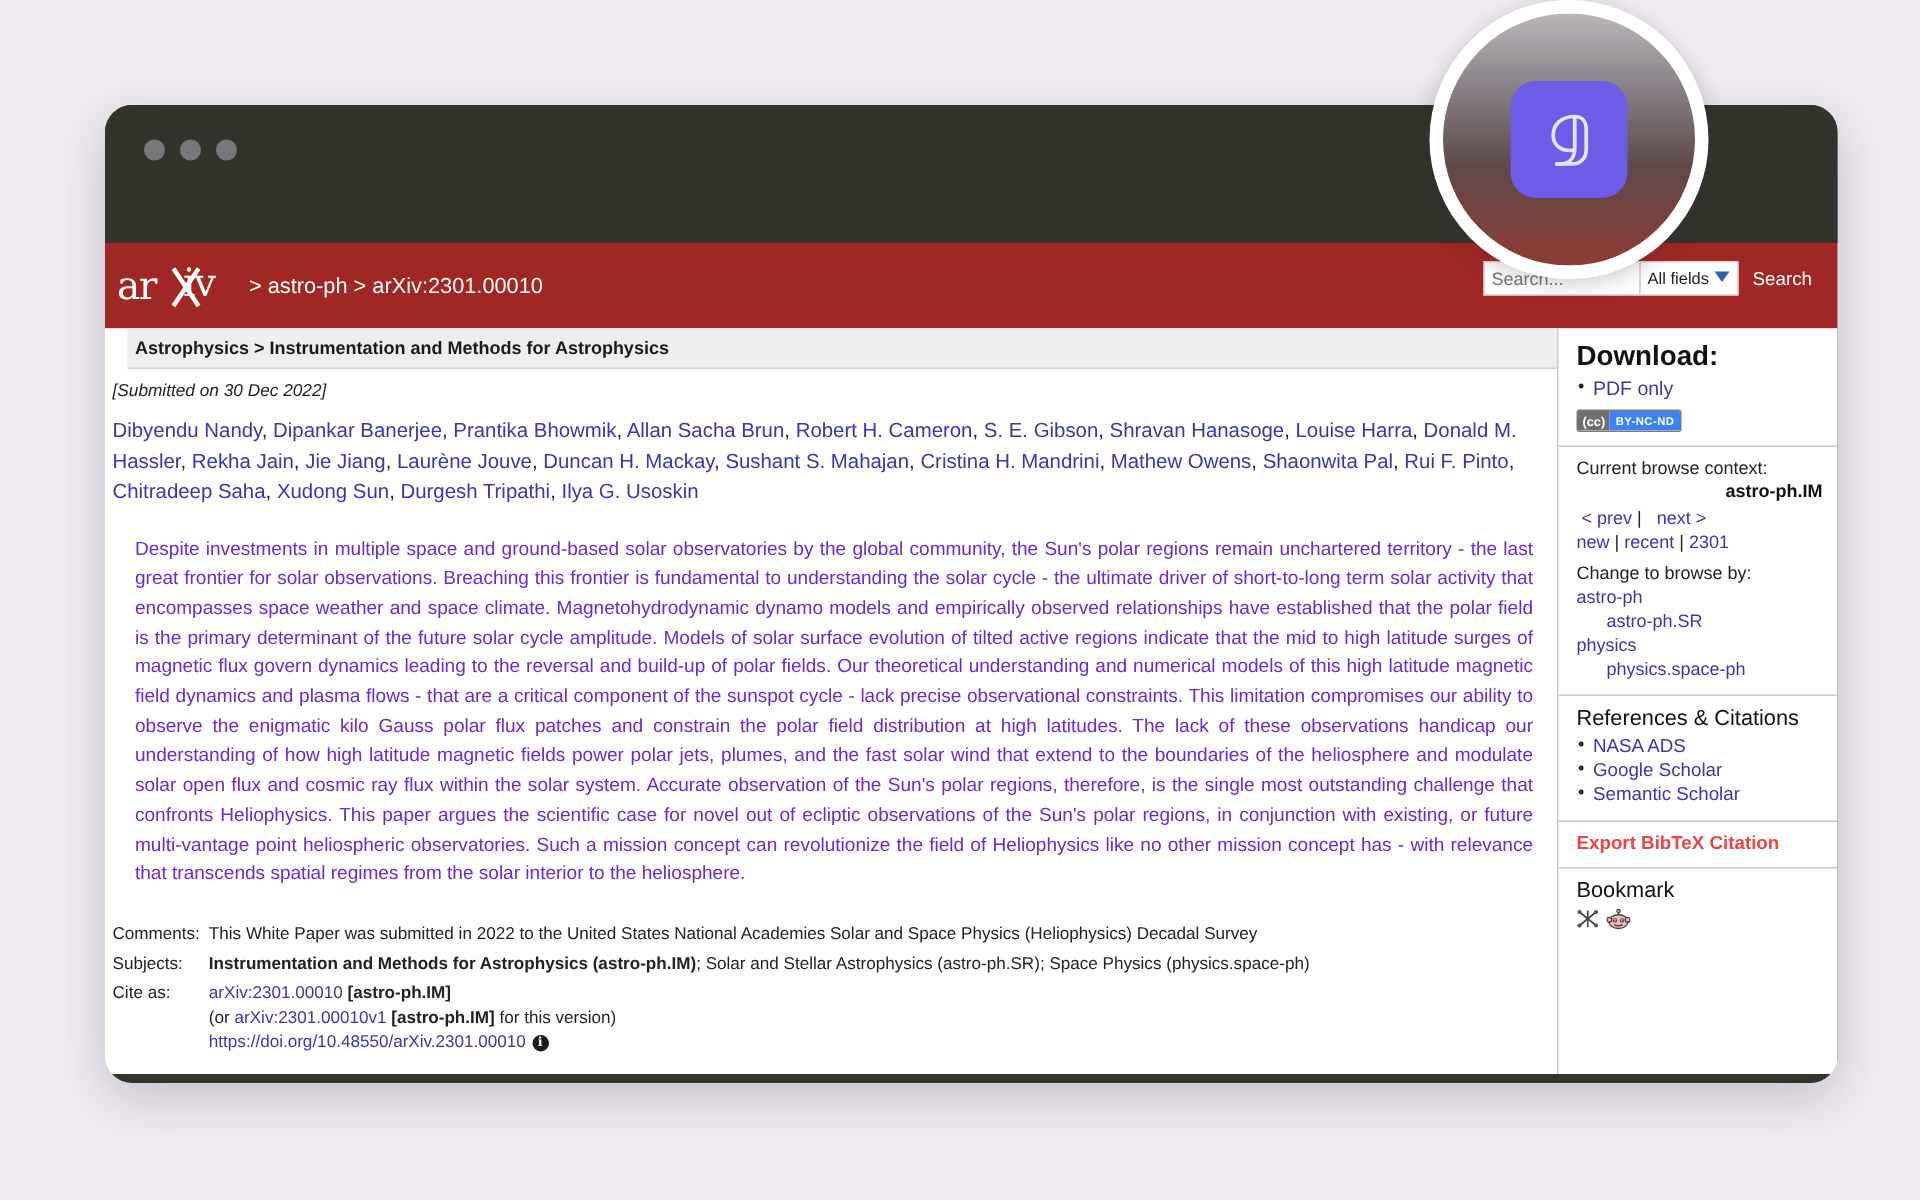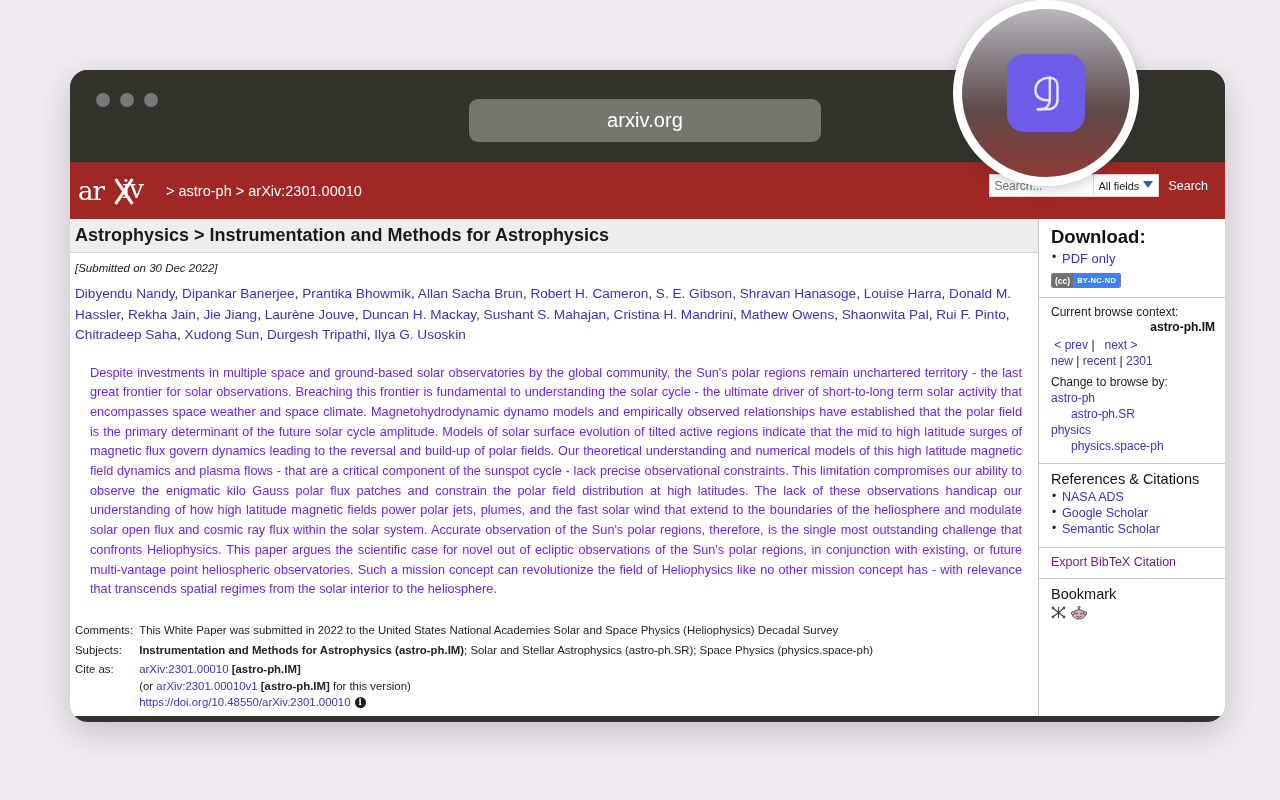--- a/index.html
+++ b/index.html
@@ -170,23 +170,24 @@
     position: relative;
     width: 968px;
     flex: 0 0 auto;
     background: #ffffff;
   }
 
   .subject-bar {
     background: #eeeeee;
     border-bottom: 1px solid #d3d3d3;
     padding: 6px 0 6px 5px;
-    font-size: 18px;
+    font-size: 12px;
     font-weight: bold;
     color: #1a1a1a;
+    margin-left: 15px;
   }
 
   .submitted {
     font-size: 11.5px;
     font-style: italic;
     color: #222;
     padding: 9px 0 0 5px;
   }
 
   .paper-title {
@@ -318,23 +319,23 @@
     margin-top: 2px;
     line-height: 16px;
   }
   .sb-nav a { color: #3a35b5; text-decoration: none; }
   .sb-nav .sep { color: #222; }
   .sb-browse { margin-top: 6px; }
   .sb-browse .indent { padding-left: 20px; }
   .sb-browse a { color: #3a35b5; text-decoration: none; line-height: 16px; display: inline-block; }
 
   .sb-export a {
-    color: #701a75;
+    color: #ef4444;
     text-decoration: none;
-    font-weight: normal;
+    font-weight: bold;
     font-size: 12.5px;
   }
 
   .bookmark-icons {
     margin-top: 4px;
     display: flex; gap: 4px; align-items: center;
   }
   .bm-icon { width: 16px; height: 14px; }
 
   
@@ -370,23 +371,20 @@
 
 <div id="stage">
 
   <div class="browser-window">
 
     <div class="chrome-bar">
       <div class="traffic-lights">
         <span class="dot"></span>
         <span class="dot"></span>
         <span class="dot"></span>
-      </div>
-      <div class="url-bar">
-        <span class="url-text">arxiv.org</span>
       </div>
     </div>
 
     <div class="viewport">
 
       <div class="arxiv-header">
         <div class="arxiv-logo">
           <span class="ar-text">ar</span>
           <span class="x-bar b1"></span>
           <span class="x-bar b2"></span>

